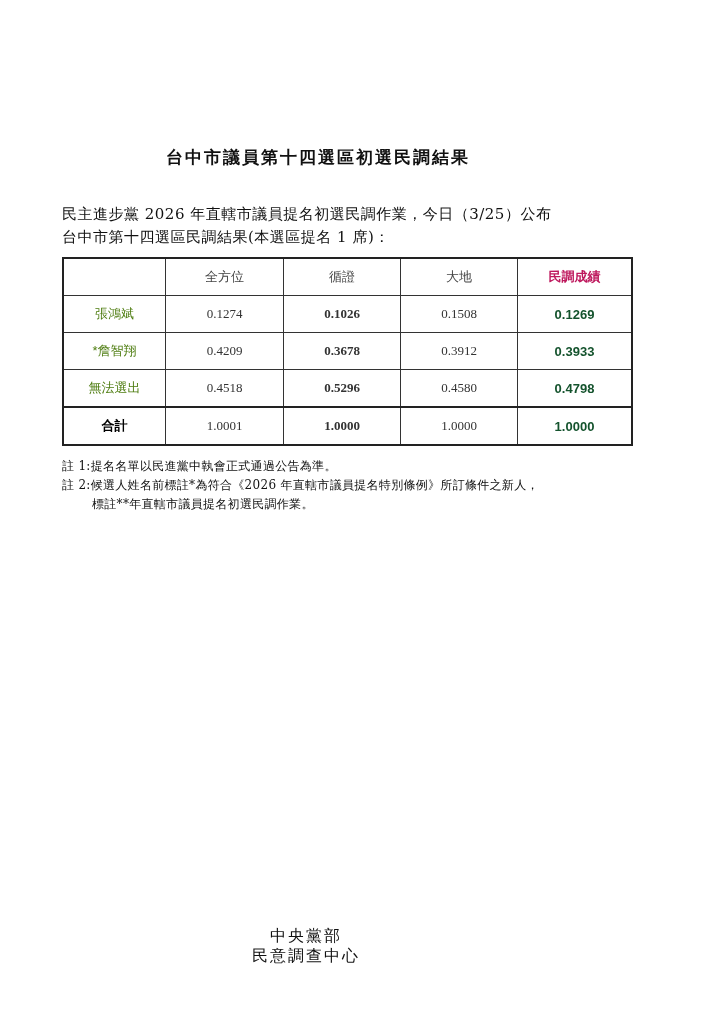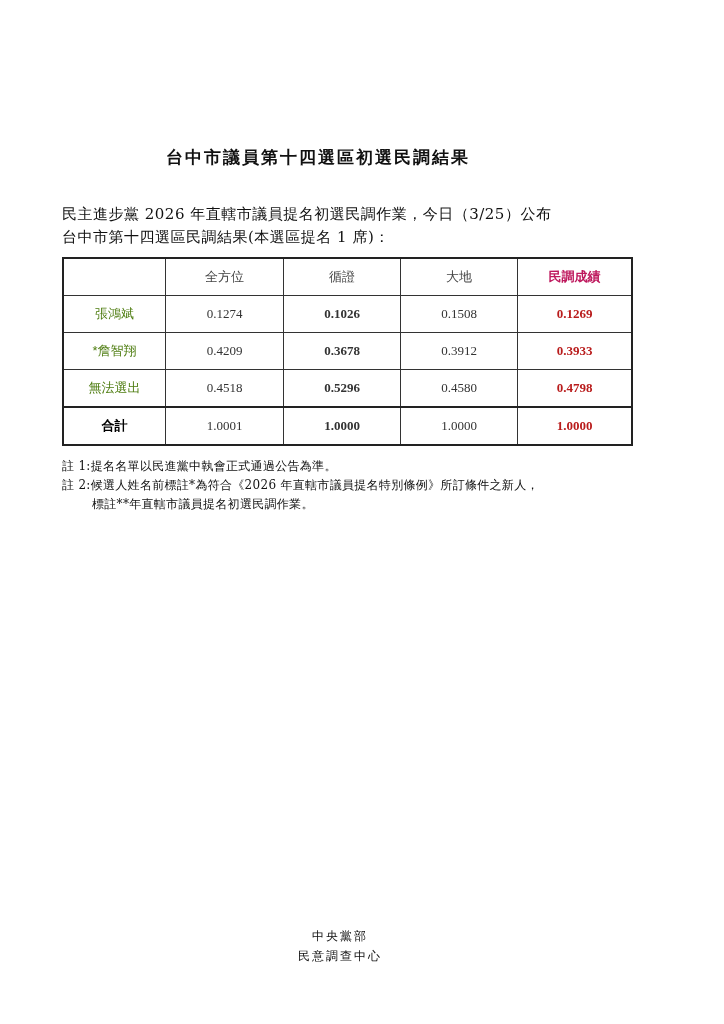--- a/index.html
+++ b/index.html
@@ -20,33 +20,33 @@
   }
   table.results td {
     border: 1px solid #333; text-align: center; font-size: 13px; color: #333; height: 36px; padding: 0;
   }
   table.results tr.total-row td { border-top: 2px solid #222; }
   table.results td.col0 { width: 101px; }
   table.results td.col1 { width: 117px; }
   table.results td.col2 { width: 116px; font-weight: bold; }
   table.results td.col3 { width: 116px; }
   table.results td.col4 {
-    width: 113px; font-family: Liberation Serif, serif; font-weight: bold; color: #b91c1c;
+    width: 113px; font-family: Liberation Sans, sans-serif; font-weight: bold; color: #14532d;
   }
   table.results td.hdr { font-family: "Liberation Sans", "DejaVu Sans", sans-serif; font-weight: normal; font-size: 13px; color: #444; }
   table.results td.hdr.col4 { font-weight: bold; color: #be185d; }
   table.results td.name { font-family: "Liberation Sans", "DejaVu Sans", sans-serif; color: #4d7c0f; }
   table.results td.total-label { font-family: "Liberation Sans", "DejaVu Sans", sans-serif; font-weight: bold; color: #000000; }
   table.results { border: 2px solid #222; }
   .notes {
     position: absolute; left: 62px; top: 457px; font-size: 12px; line-height: 19px; letter-spacing: 0.3px;
   }
   .notes .indent { padding-left: 30px; }
   .footer {
-    position: absolute; left: 0; width: 612px; top: 926px; text-align: center; font-size: 12px; line-height: 20px; letter-spacing: 2px; padding-left: 34px;
+    position: absolute; left: 0; width: 612px; top: 926px; text-align: center; font-size: 16px; line-height: 20px; letter-spacing: 2px;
   }
 </style>
 </head>
 <body>
 
 <div class="title">台中市議員第十四選區初選民調結果</div>
 
 <div class="intro">
   <div>民主進步黨 2026 年直轄市議員提名初選民調作業，今日（3/25）公布</div>
   <div>台中市第十四選區民調結果(本選區提名 1 席)：</div>

